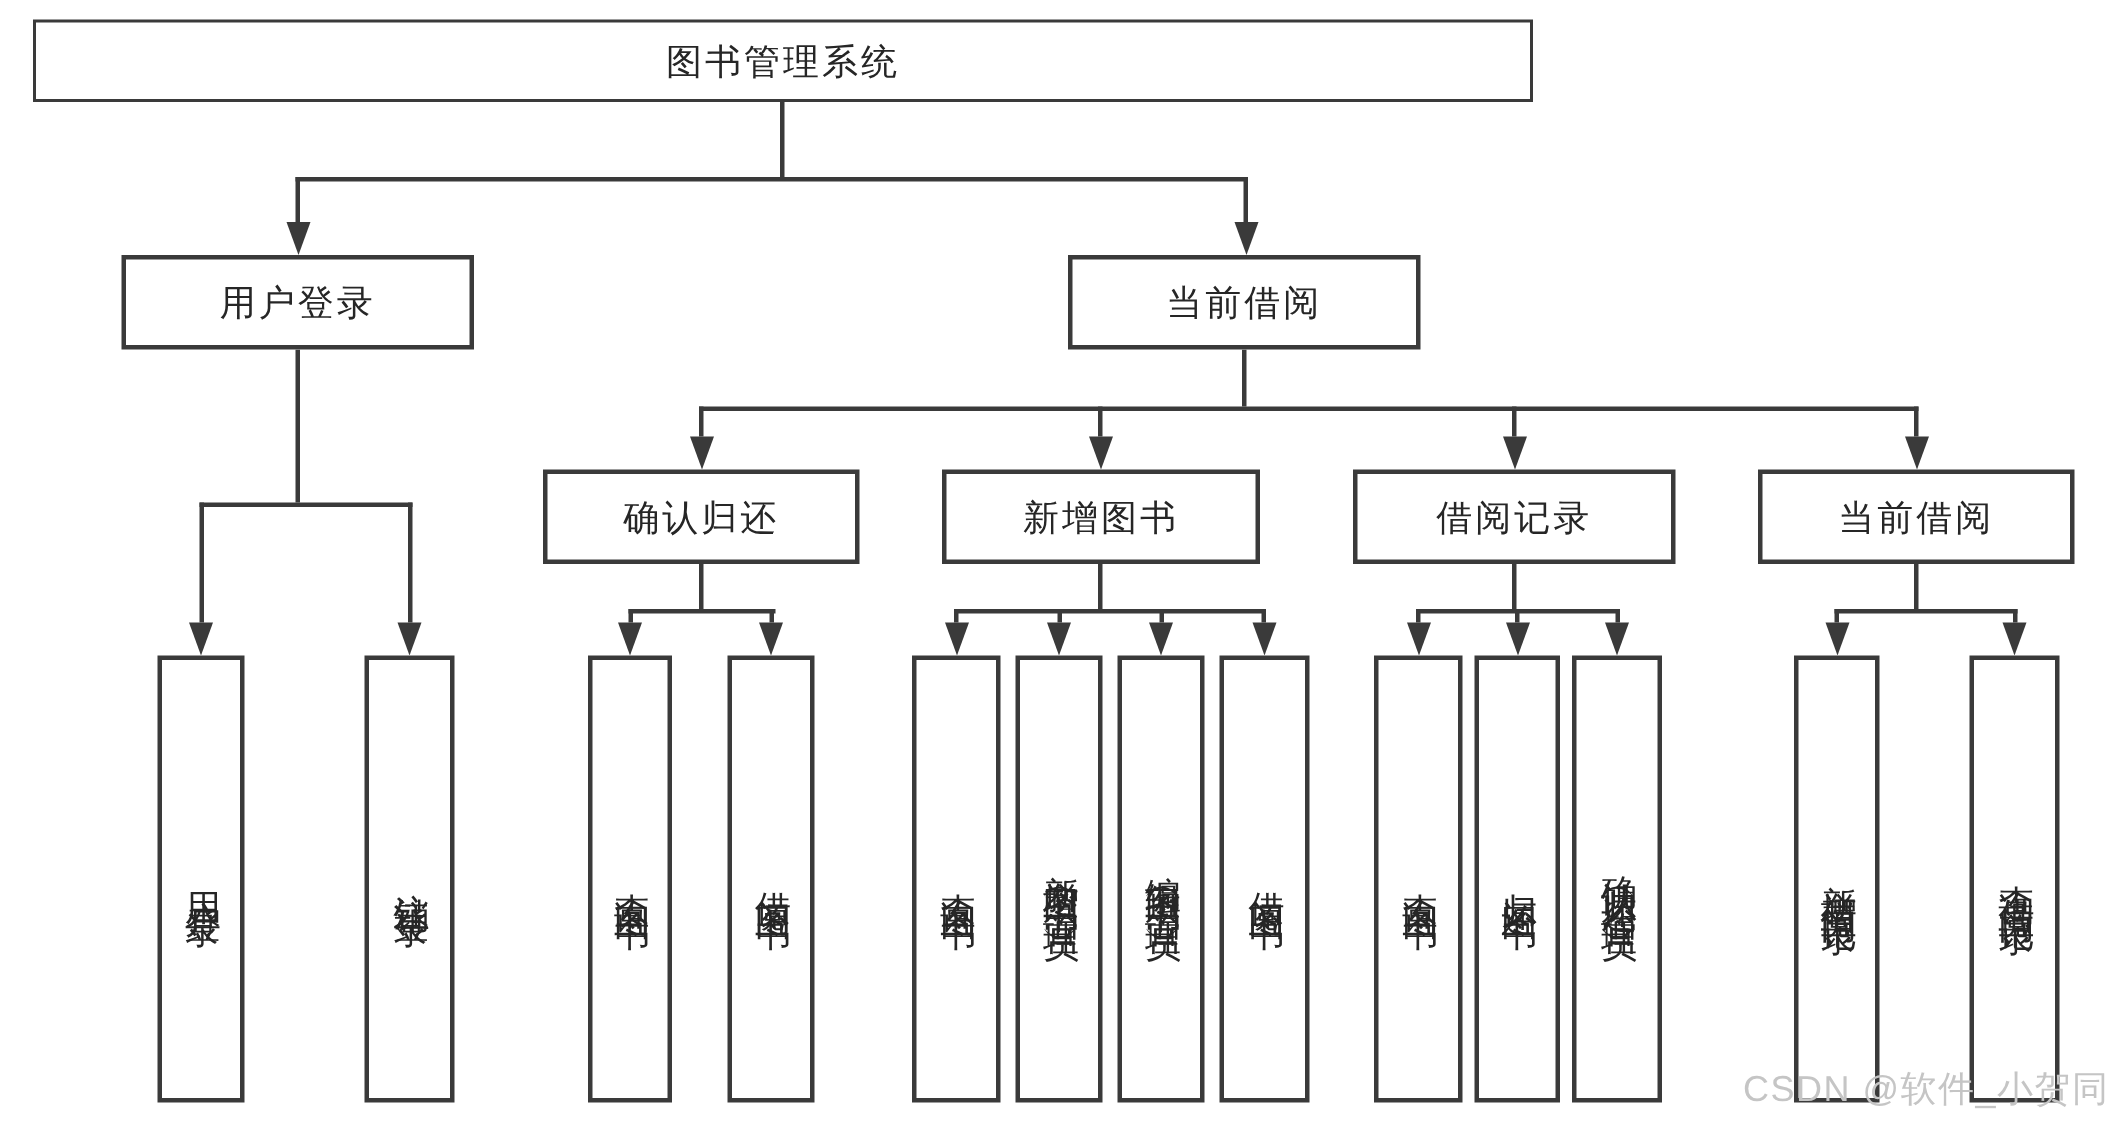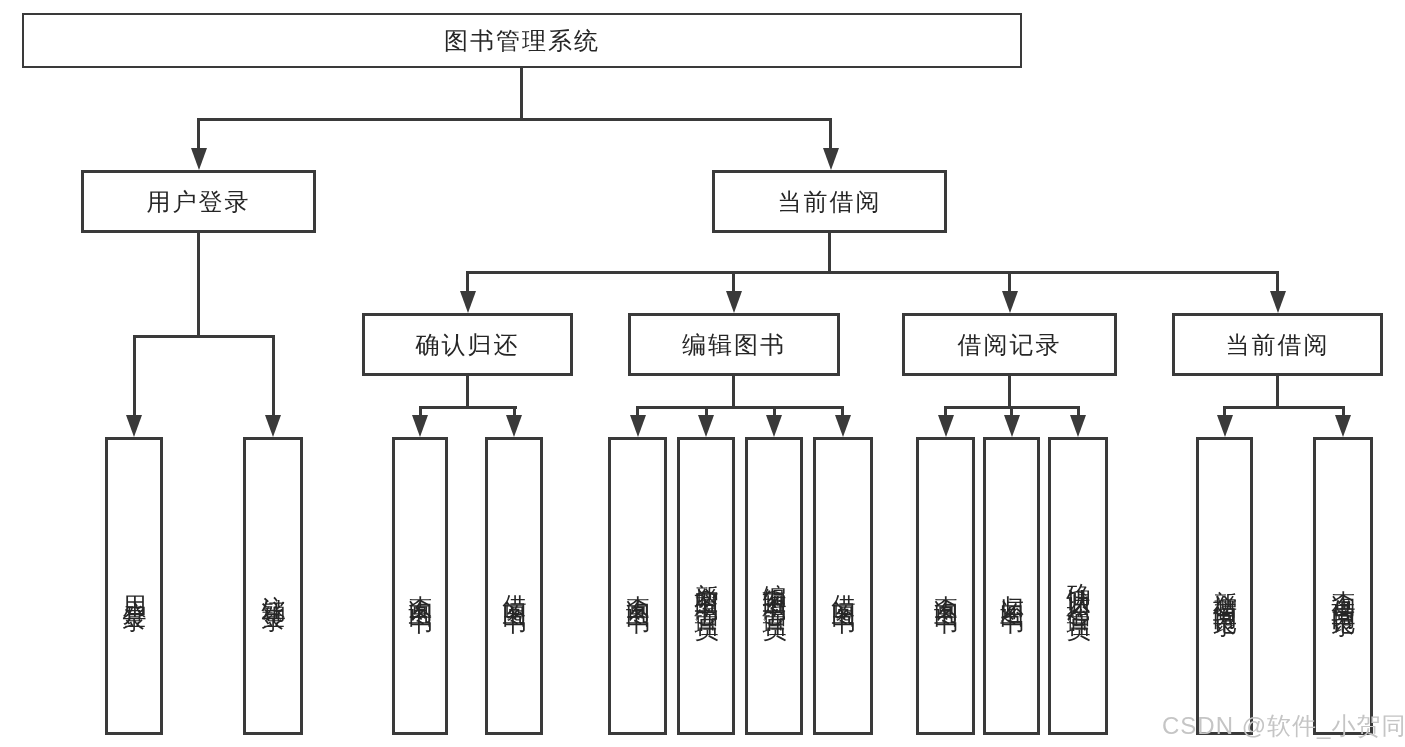--- a/index.html
+++ b/index.html
@@ -86,21 +86,21 @@
   <div class="vline" style="left:466px; top:271px; height:20px;"></div>
   <div class="arrow" style="left:460px; top:291px;"></div>
   <div class="vline" style="left:732px; top:271px; height:20px;"></div>
   <div class="arrow" style="left:726px; top:291px;"></div>
   <div class="vline" style="left:1008px; top:271px; height:20px;"></div>
   <div class="arrow" style="left:1002px; top:291px;"></div>
   <div class="vline" style="left:1276px; top:271px; height:20px;"></div>
   <div class="arrow" style="left:1270px; top:291px;"></div>
 
   <div class="box" style="left:362px; top:313px; width:211px; height:63px;">确认归还</div>
-  <div class="box" style="left:628px; top:313px; width:212px; height:63px;">编辑图书</div>
+  <div class="box" style="left:628px; top:313px; width:212px; height:63px;">新增图书</div>
   <div class="box" style="left:902px; top:313px; width:215px; height:63px;">借阅记录</div>
   <div class="box" style="left:1172px; top:313px; width:211px; height:63px;">当前借阅</div>
 
   <div class="vline" style="left:466px; top:376px; height:30px;"></div>
   <div class="hline" style="left:419px; top:406px; width:98px;"></div>
   <div class="vline" style="left:419px; top:406px; height:9px;"></div>
   <div class="arrow" style="left:412px; top:415px;"></div>
   <div class="vline" style="left:513px; top:406px; height:9px;"></div>
   <div class="arrow" style="left:506px; top:415px;"></div>
 

